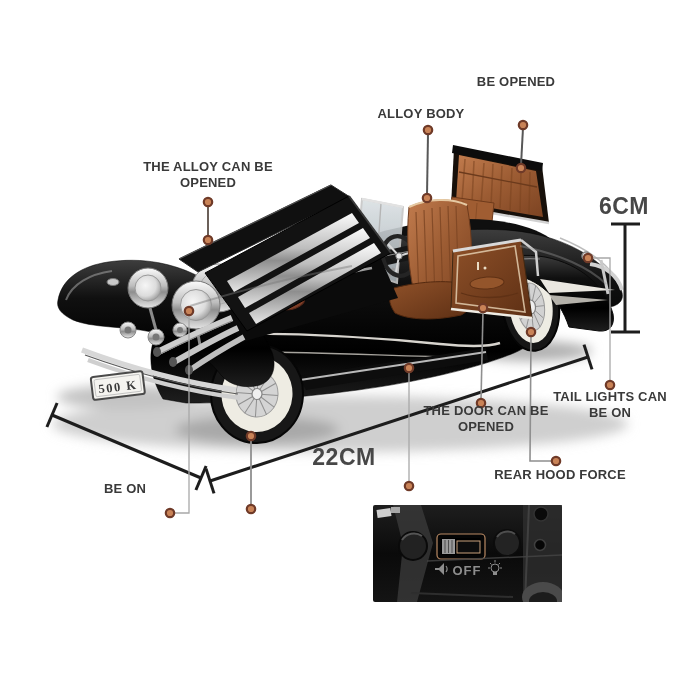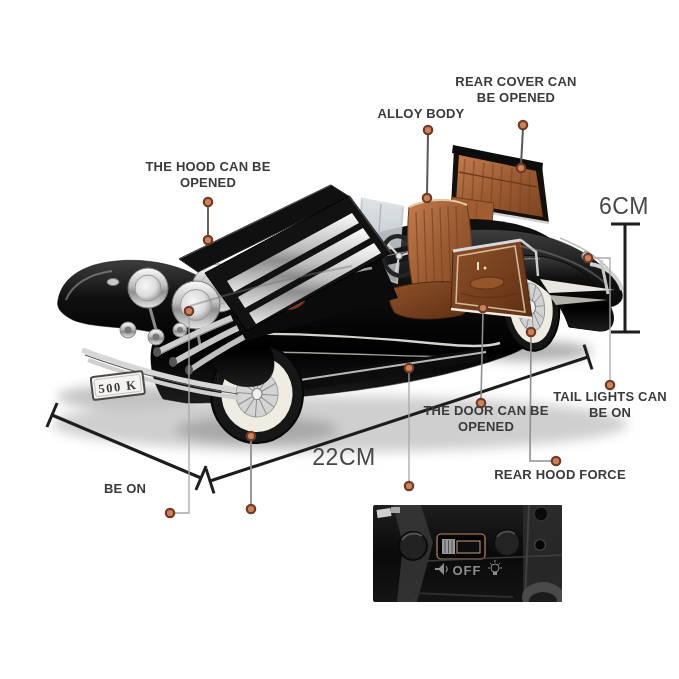--- a/index.html
+++ b/index.html
@@ -2,21 +2,21 @@
 <html><head>
 <meta charset="utf-8">
 <style>
   html,body{margin:0;padding:0;background:#fff;}
   .stage{position:relative;width:679px;height:679px;background:#ffffff;overflow:hidden;
          font-family:"Liberation Sans",sans-serif;}
   svg.art{position:absolute;left:0;top:0;}
   .callout{position:absolute;transform:translateX(-50%);text-align:center;
            font-weight:bold;font-size:13px;line-height:16px;color:#3a3a3a;
            letter-spacing:.2px;white-space:nowrap;}
-  .dim{position:absolute;transform:translateX(-50%);font-size:23px;font-weight:400;
+  .dim{position:absolute;transform:translateX(-50%);font-size:23px;font-weight:700;
        color:#474747;letter-spacing:.5px;white-space:nowrap;}
   .inset{position:absolute;left:373px;top:505px;width:206px;height:97px;}
 </style>
 </head>
 <body>
 
 <div class="stage">
 
 <svg class="art" width="679" height="679" viewBox="0 0 679 679">
   <defs>
@@ -329,28 +329,27 @@
     <circle cx="189" cy="311" r="4.2"></circle>
         <circle cx="170" cy="513" r="4.2"></circle>
     <circle cx="251" cy="436" r="4.2"></circle>
         <circle cx="251" cy="509" r="4.2"></circle>
     <circle cx="409" cy="368" r="4.2"></circle>
         <circle cx="409" cy="486" r="4.2"></circle>
   </g>
 </svg>
 
 <div class="callout" style="left:516px;top:74px">
-  <div>REAR COVER CAN</div>
   <div>BE OPENED</div>
 </div>
 <div class="callout" style="left:421px;top:106px">
   <div>ALLOY BODY</div>
 </div>
 <div class="callout" style="left:208px;top:159px">
-  <div>THE HOOD CAN BE</div>
+  <div>THE ALLOY CAN BE</div>
   <div>OPENED</div>
 </div>
 <div class="callout" style="left:610px;top:389px">
   <div>TAIL LIGHTS CAN</div>
   <div>BE ON</div>
 </div>
 <div class="callout" style="left:486px;top:403px">
   <div>THE DOOR CAN BE</div>
   <div>OPENED</div>
 </div>

